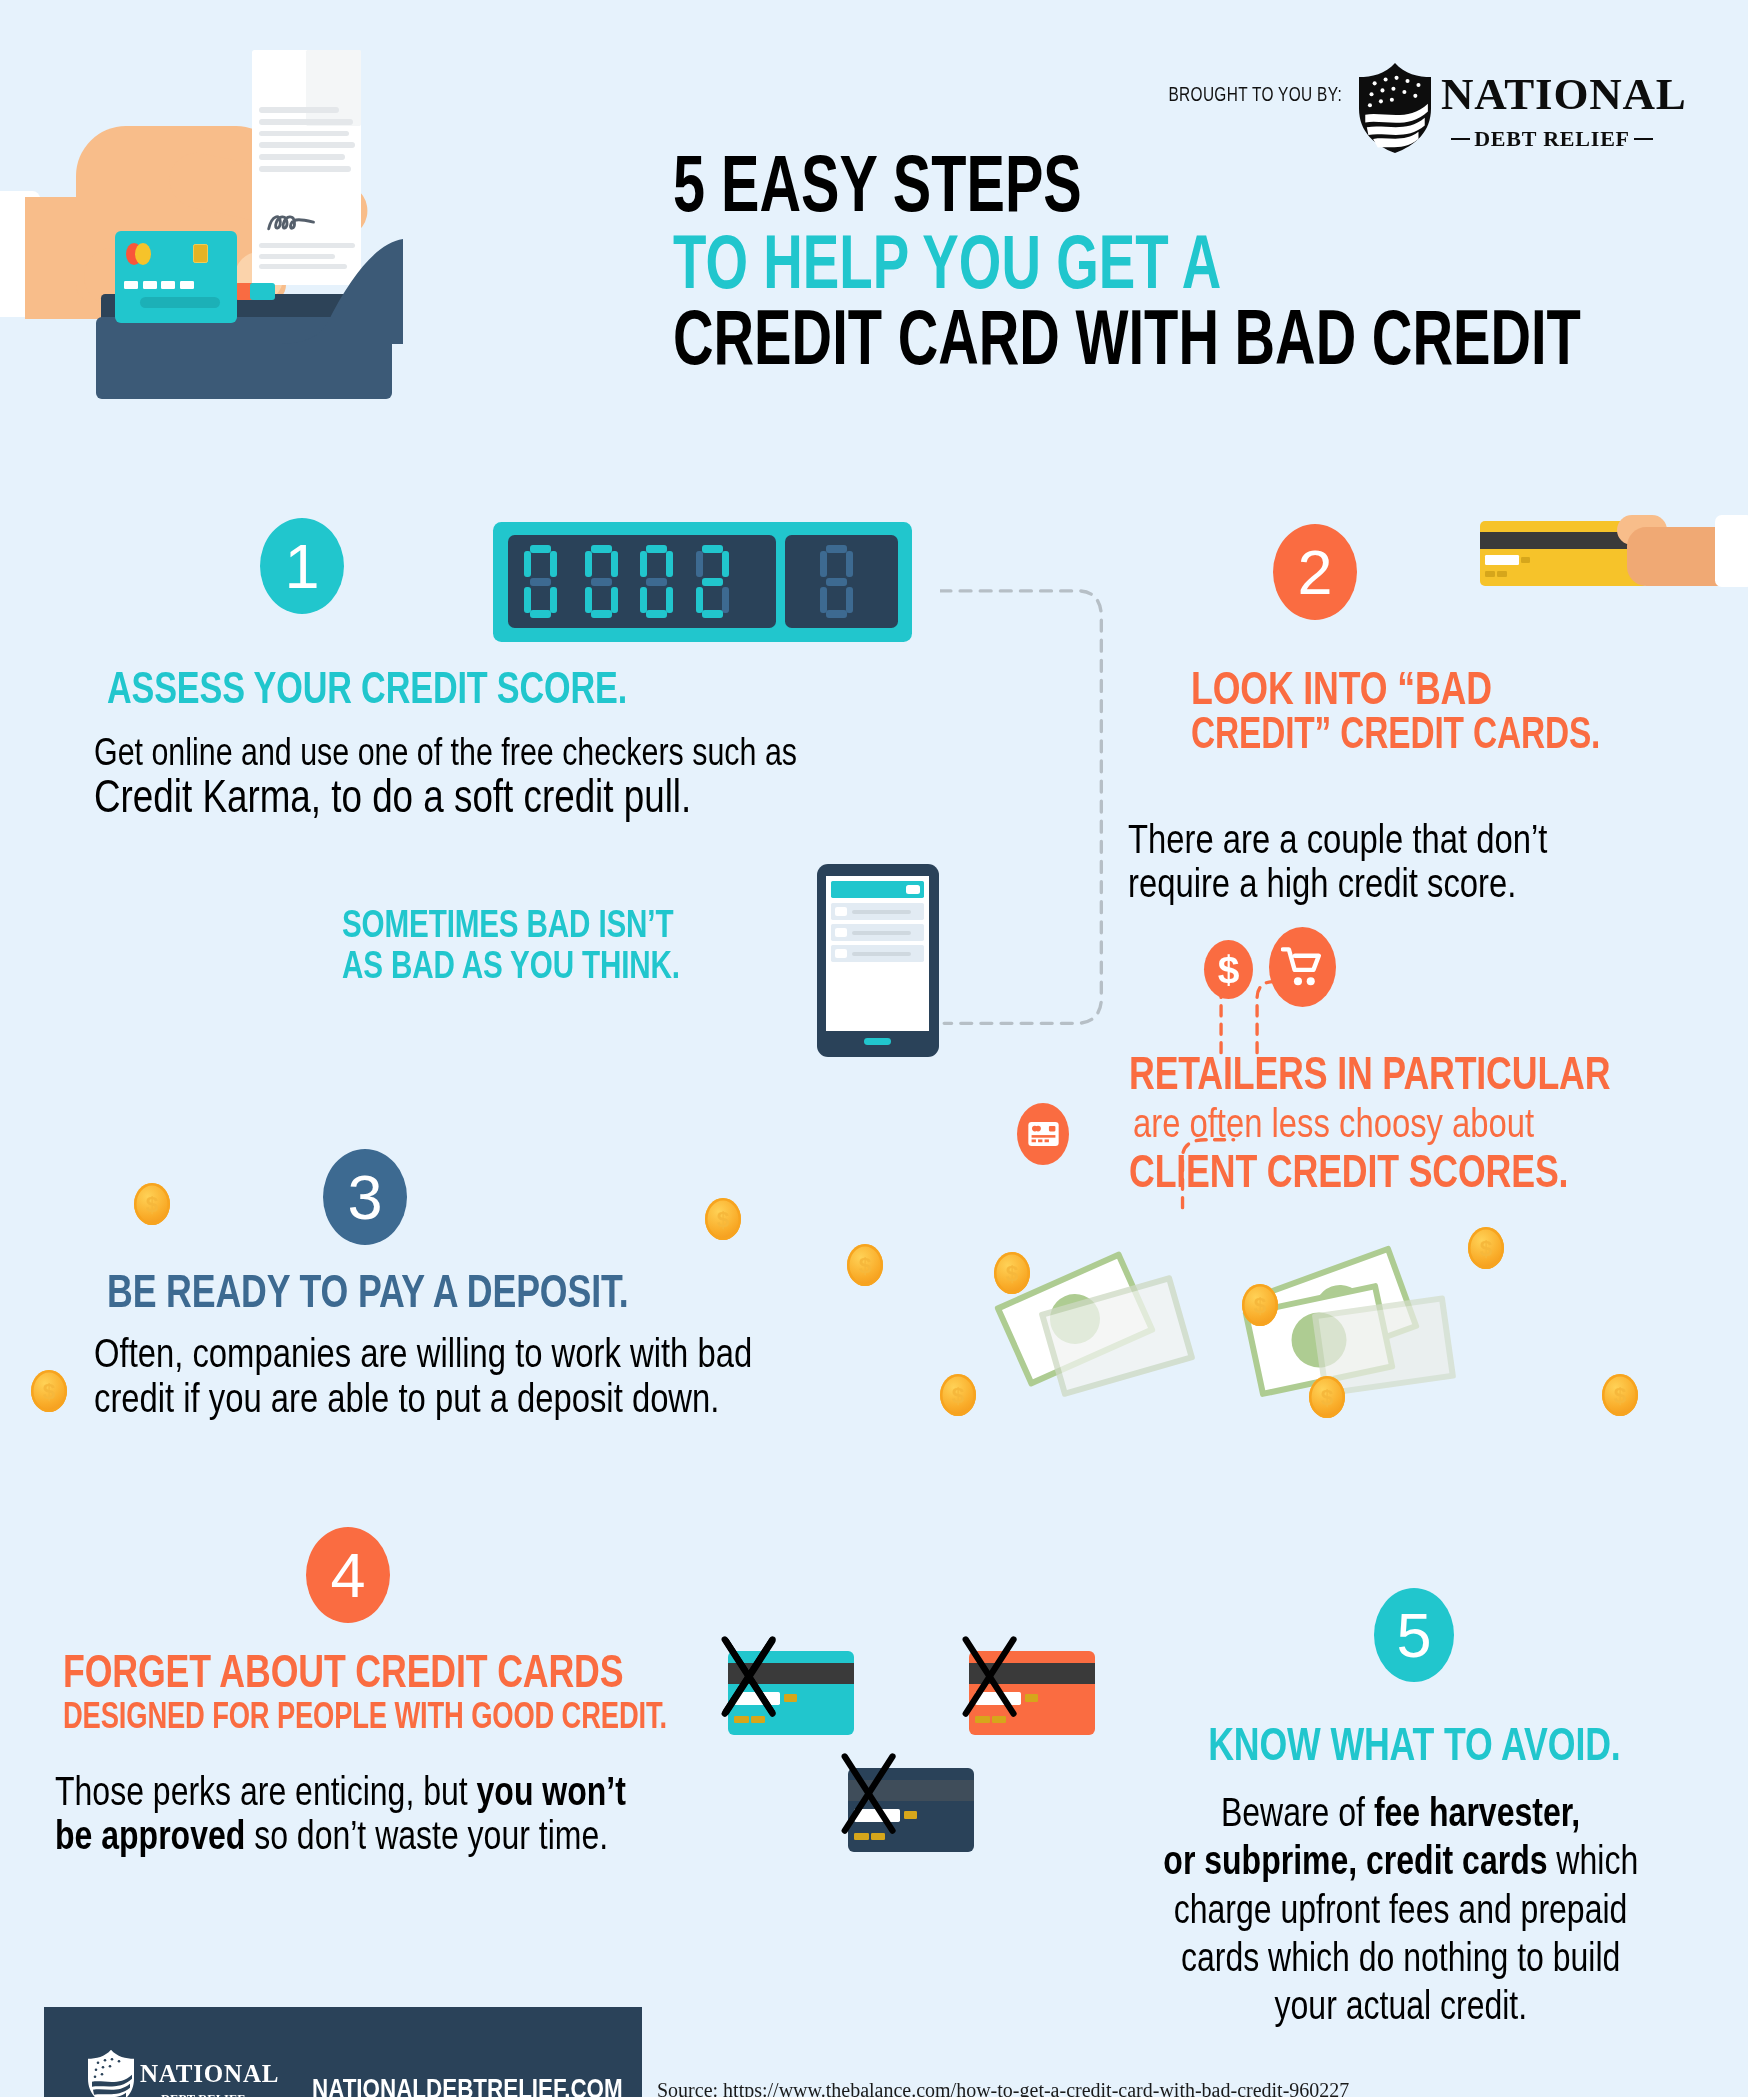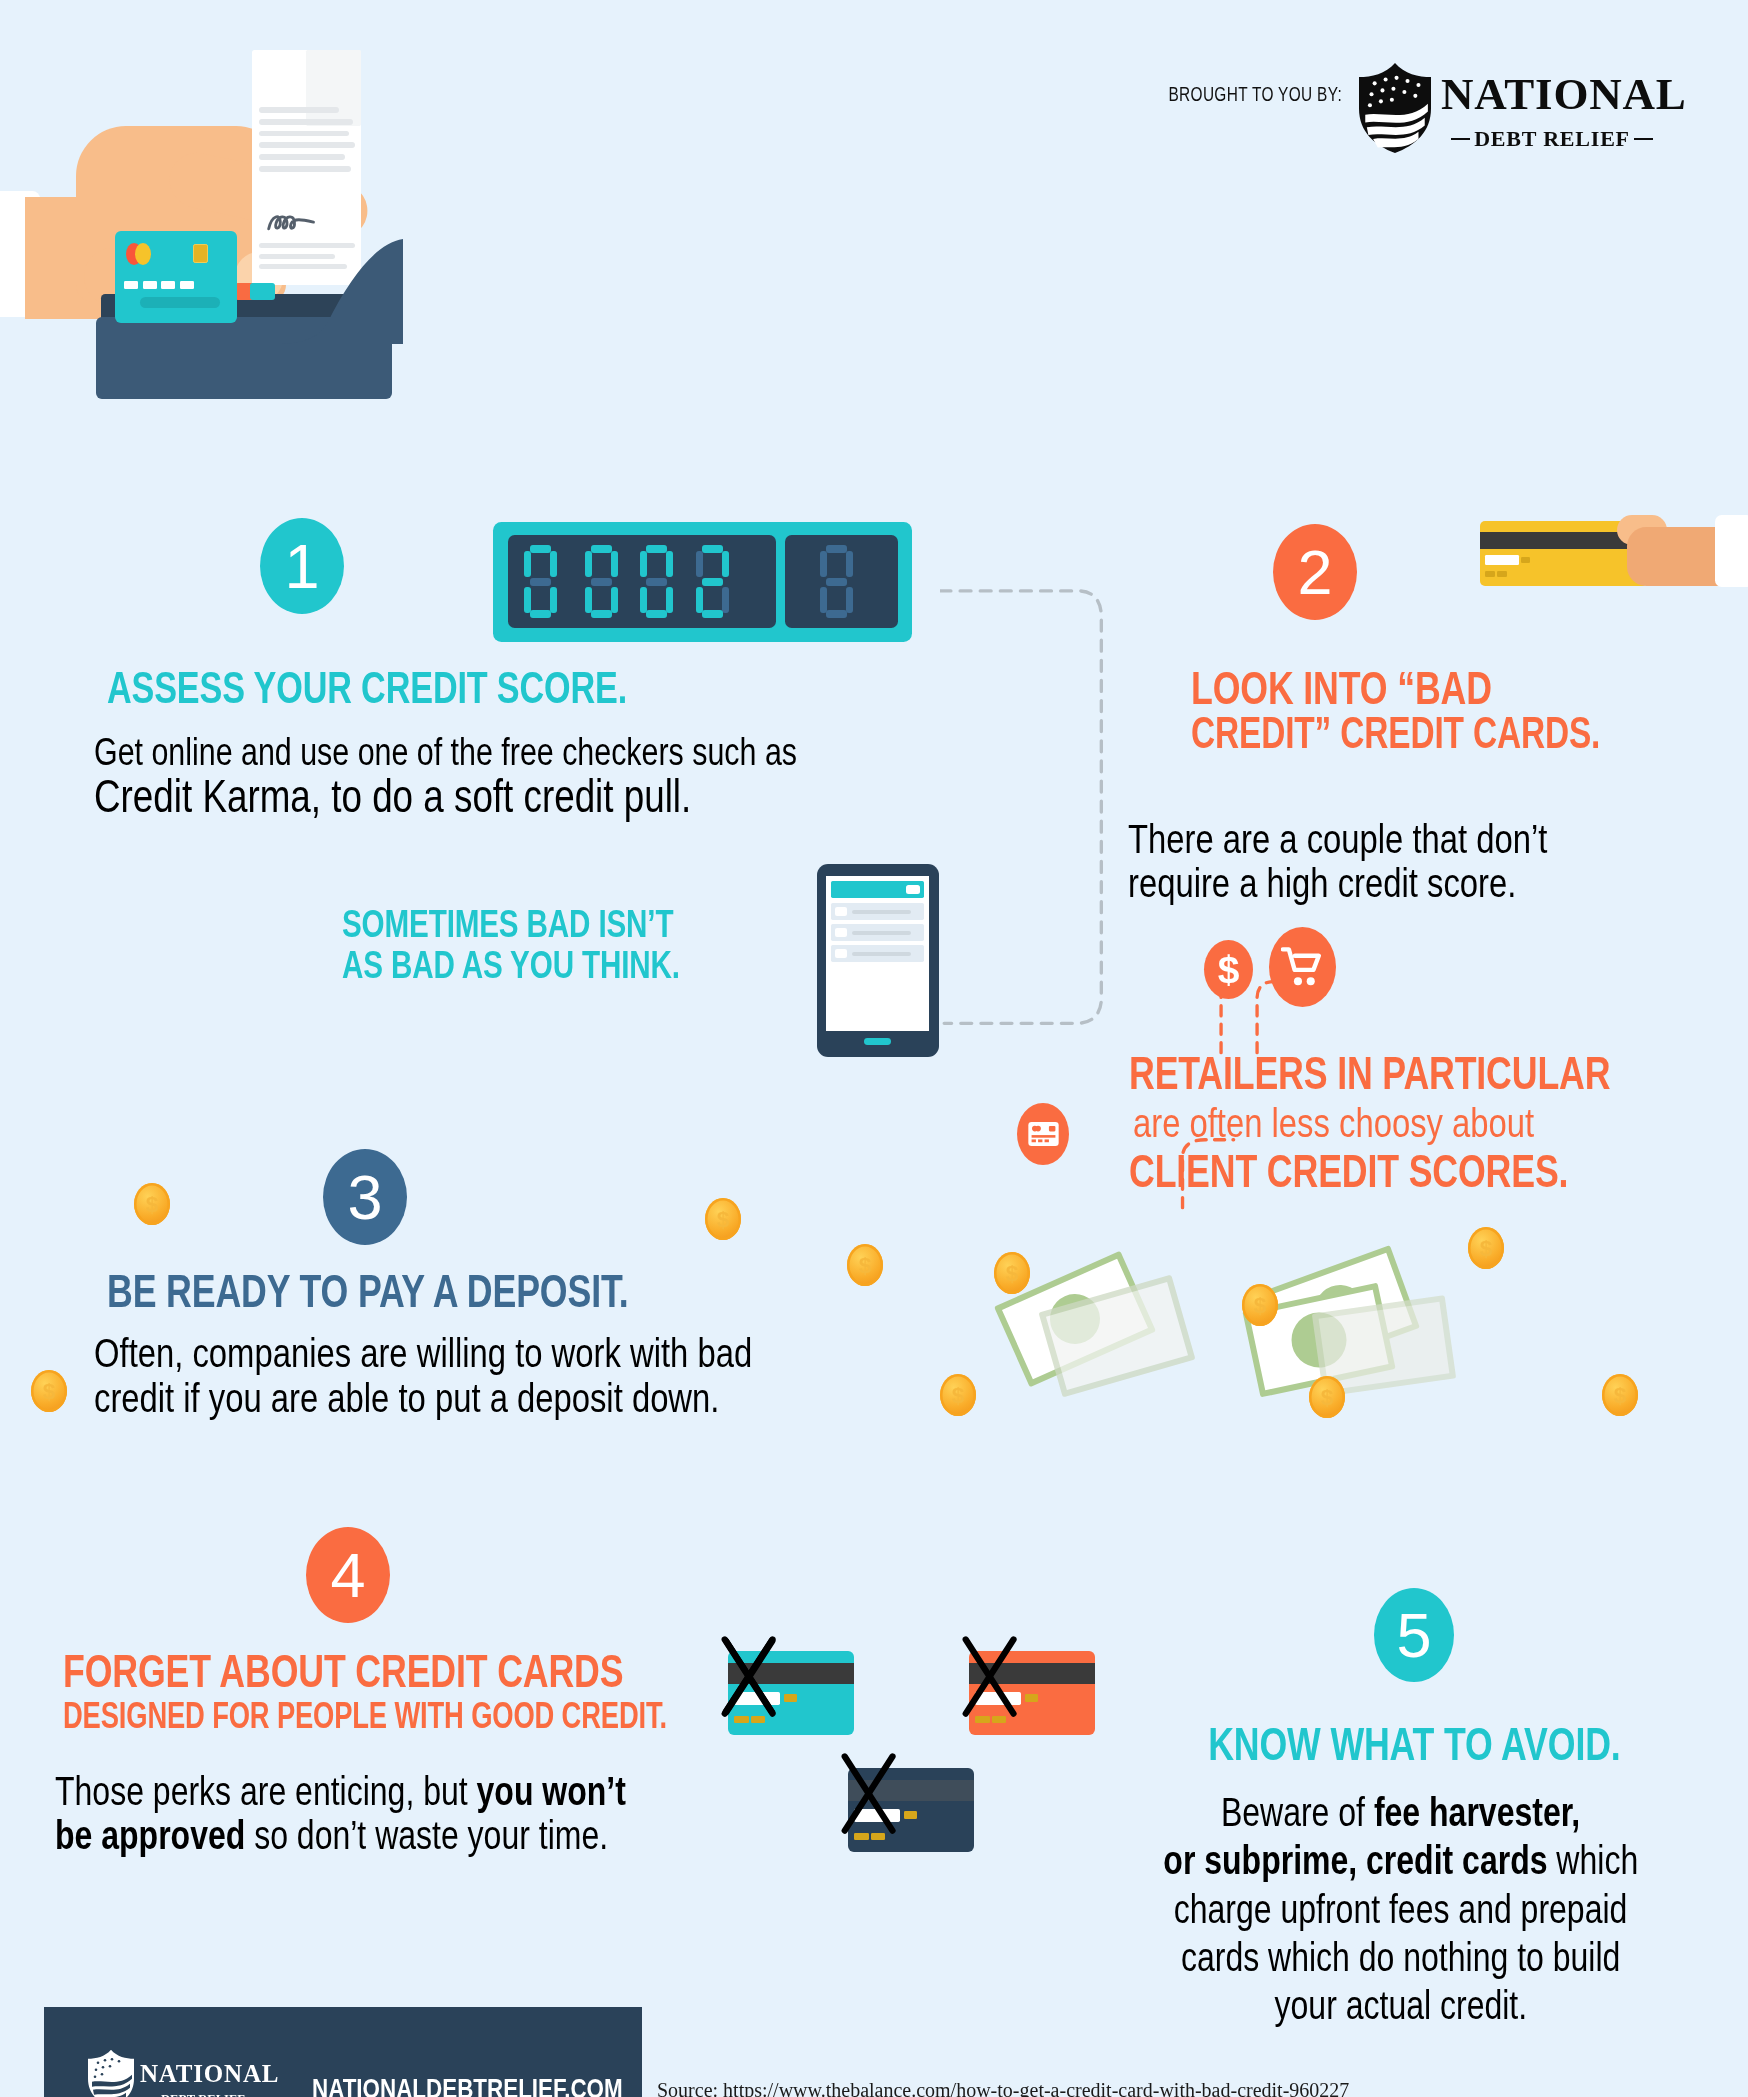--- a/index.html
+++ b/index.html
@@ -174,20 +174,25 @@
       </g>
     </svg>
     <div class="abs ndr-word" style="left:86px;top:9.2px;font-size:45px;letter-spacing:0.8px;">NATIONAL</div>
     <div class="abs ndr-sub" style="left:86px;top:63px;width:222px;font-size:22px;letter-spacing:0.8px;">
       <span class="ndr-rule"></span>
       <span>DEBT RELIEF</span>
       <span class="ndr-rule"></span>
     </div>
   </div>
 
+  <div class="abs" style="left:673px;top:147px;width:1028px;">
+    <div class="title-line" style="font-size:80px;color:#000;">5 EASY STEPS</div>
+    <div class="title-line" style="font-size:76px;color:#21c6cd;margin-top:5.9px;">TO HELP YOU GET A</div>
+    <div class="title-line" style="font-size:78px;color:#000;margin-top:3.4px;">CREDIT CARD WITH BAD CREDIT</div>
+  </div>
 
   <svg class="abs" style="left:940px;top:583px;" width="176" height="470" viewBox="0 0 420 1120">
     <path d="M0 18 L330 18 C365 18 385 40 385 80 L385 990 C385 1030 362 1050 325 1050 L10 1050" fill="none" stroke="#b6bfc6" stroke-width="8" stroke-dasharray="26 22" stroke-linecap="round"></path>
   </svg>
   <svg class="abs" style="left:1158px;top:948px;" width="235" height="268" viewBox="0 0 560 640">
     <path d="M150 250 L150 120 C150 90 170 78 200 78" fill="none" stroke="#fa6c41" stroke-width="8" stroke-dasharray="24 20" stroke-linecap="round"></path>
     <path d="M236 250 L236 120 C236 92 252 80 278 80" fill="none" stroke="#fa6c41" stroke-width="8" stroke-dasharray="24 20" stroke-linecap="round"></path>
     <path d="M58 620 L58 500 C58 470 80 458 112 458 L180 458" fill="none" stroke="#fa6c41" stroke-width="8" stroke-dasharray="24 20" stroke-linecap="round"></path>
   </svg>
 

